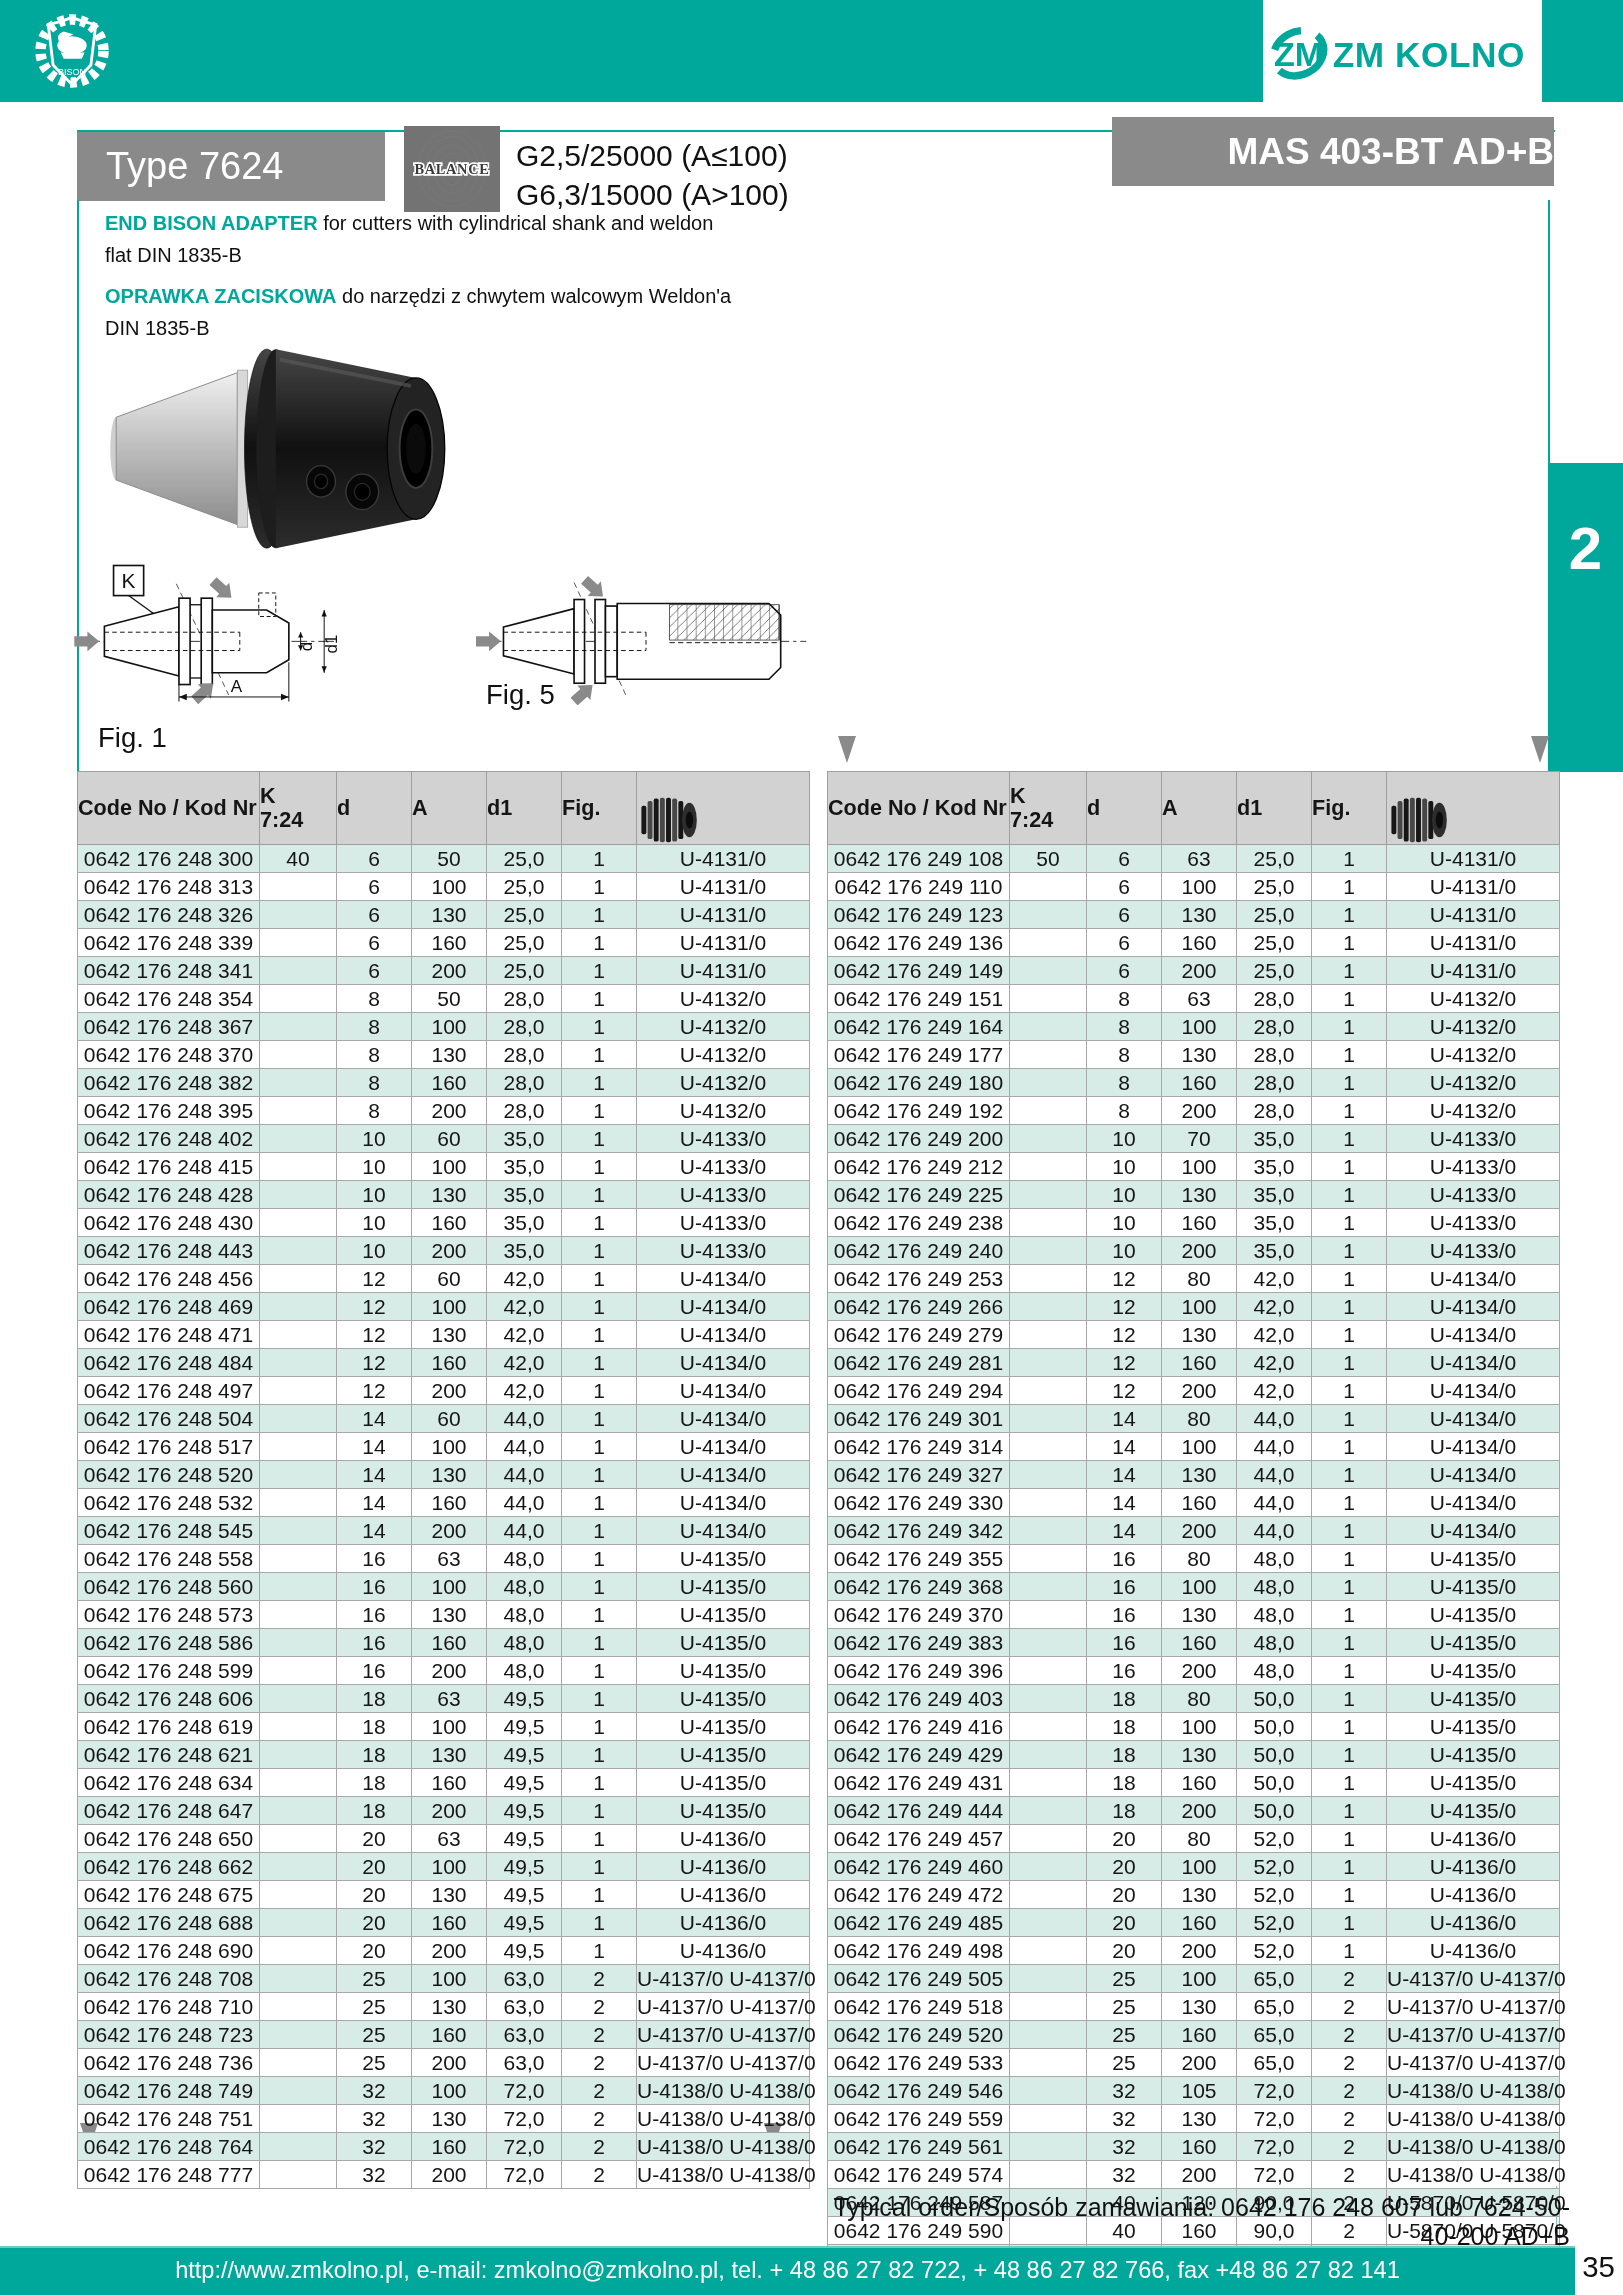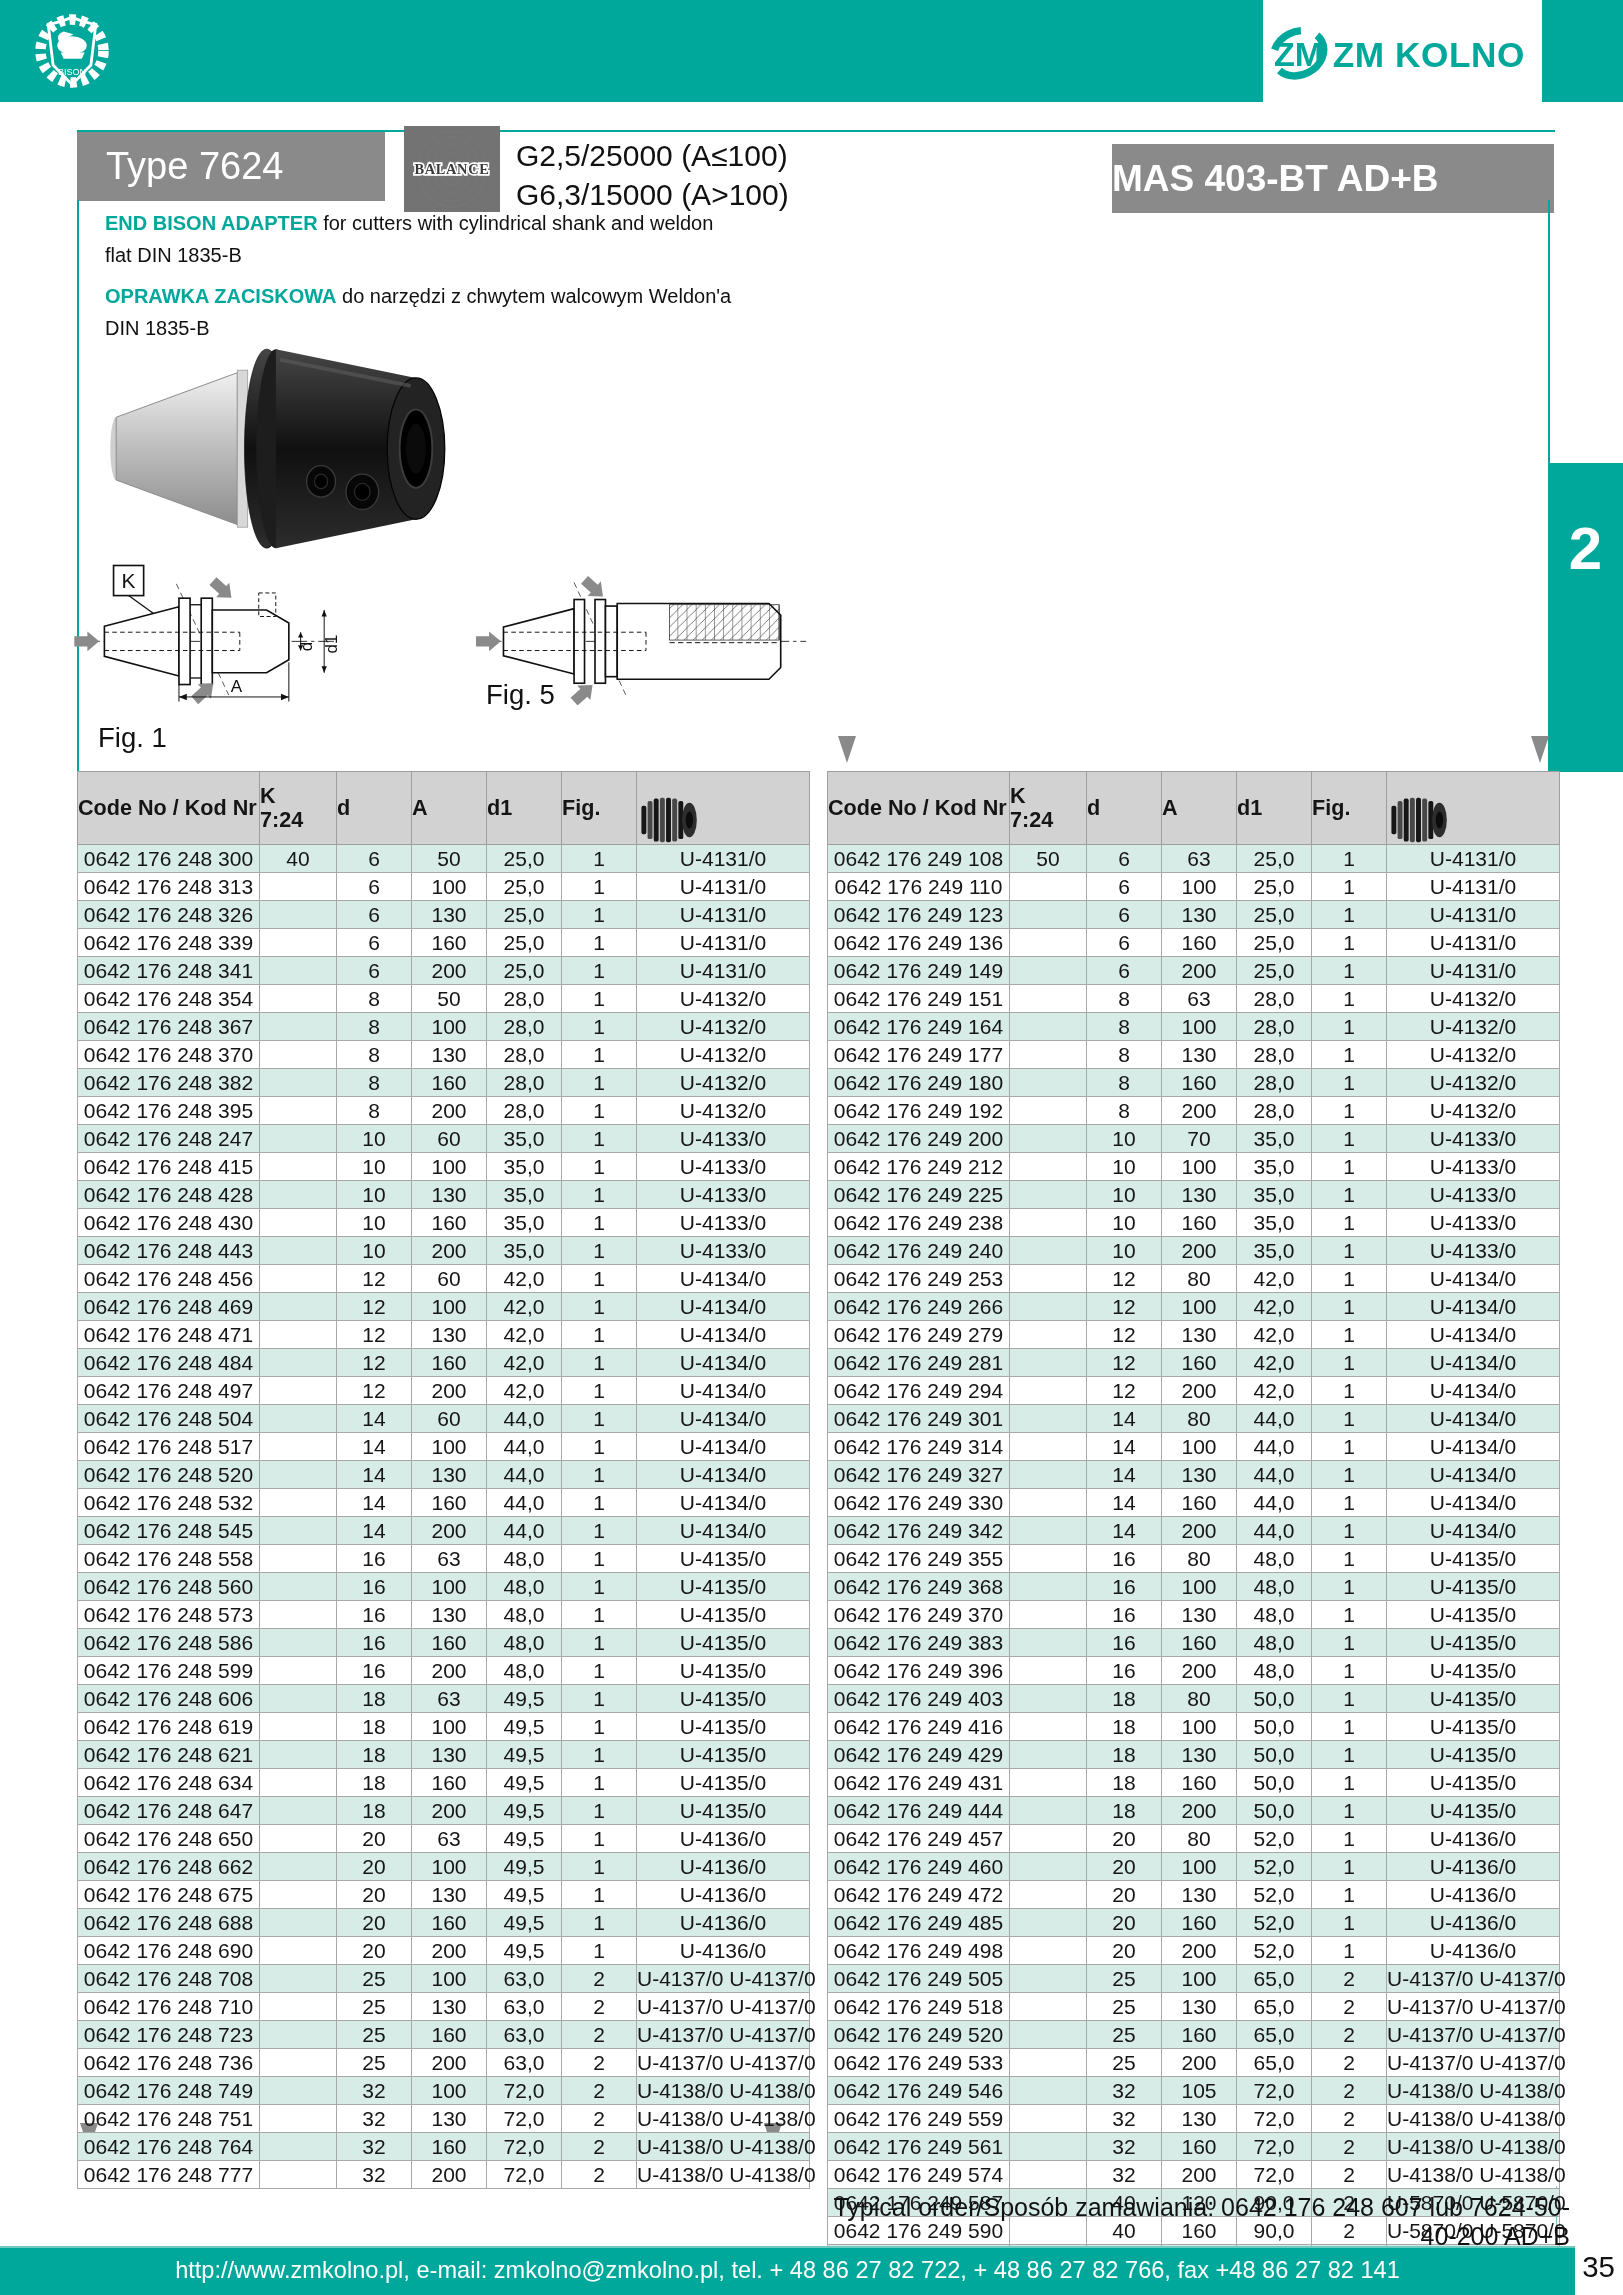--- a/index.html
+++ b/index.html
@@ -14,22 +14,22 @@
   .zm-logo{width:267px;height:80px;}
 
   
   .hr-teal{position:absolute;left:77px;top:130px;width:1478px;height:2px;background:#00a79b;}
   .type-box{position:absolute;left:77px;top:132px;width:308px;height:69px;background:#8a8a8a;
             color:#fff;font-size:38px;font-weight:normal;line-height:69px;padding-left:29px;box-sizing:border-box;}
   .balance-wrap{position:absolute;left:404px;top:126px;width:96px;height:86px;background:#737373;
                 display:flex;align-items:center;justify-content:center;}
   .balance-svg{width:92px;height:80px;}
   .specs{position:absolute;left:516px;top:136px;font-size:30px;line-height:39px;color:#111;}
-  .mas-box{position:absolute;left:1112px;top:144px;width:442px;height:69px;background:#8a8a8a;
-           color:#fff;font-size:37px;font-weight:bold;line-height:69px;text-align:left;}
+  .mas-box{position:absolute;left:1112px;top:117px;width:442px;height:69px;background:#8a8a8a;
+           color:#fff;font-size:37px;font-weight:bold;line-height:69px;text-align:right;}
 
   
   .vline-left{position:absolute;left:77px;top:200px;width:2px;height:572px;background:#00a79b;}
   .vline-right{position:absolute;left:1548px;top:200px;width:2px;height:263px;background:#00a79b;}
   .tab2{position:absolute;left:1548px;top:463px;width:75px;height:309px;background:#00a79b;
         color:#fff;font-size:60px;font-weight:bold;text-align:center;padding-top:51px;box-sizing:border-box;}
   .frame-br{position:absolute;left:1556px;top:2186px;width:1.3px;height:60px;background:#7ec8c0;}
 
   
   .desc{position:absolute;left:105px;top:207px;width:707px;font-size:20px;line-height:32px;color:#111;}
@@ -340,21 +340,21 @@
         <tr>
           <td>0642 176 248 395</td>
           <td></td>
           <td>8</td>
           <td>200</td>
           <td>28,0</td>
           <td>1</td>
           <td>U-4132/0</td>
         </tr>
         <tr class="tint">
-          <td>0642 176 248 247</td>
+          <td>0642 176 248 402</td>
           <td></td>
           <td>10</td>
           <td>60</td>
           <td>35,0</td>
           <td>1</td>
           <td>U-4133/0</td>
         </tr>
         <tr>
           <td>0642 176 248 415</td>
           <td></td>

